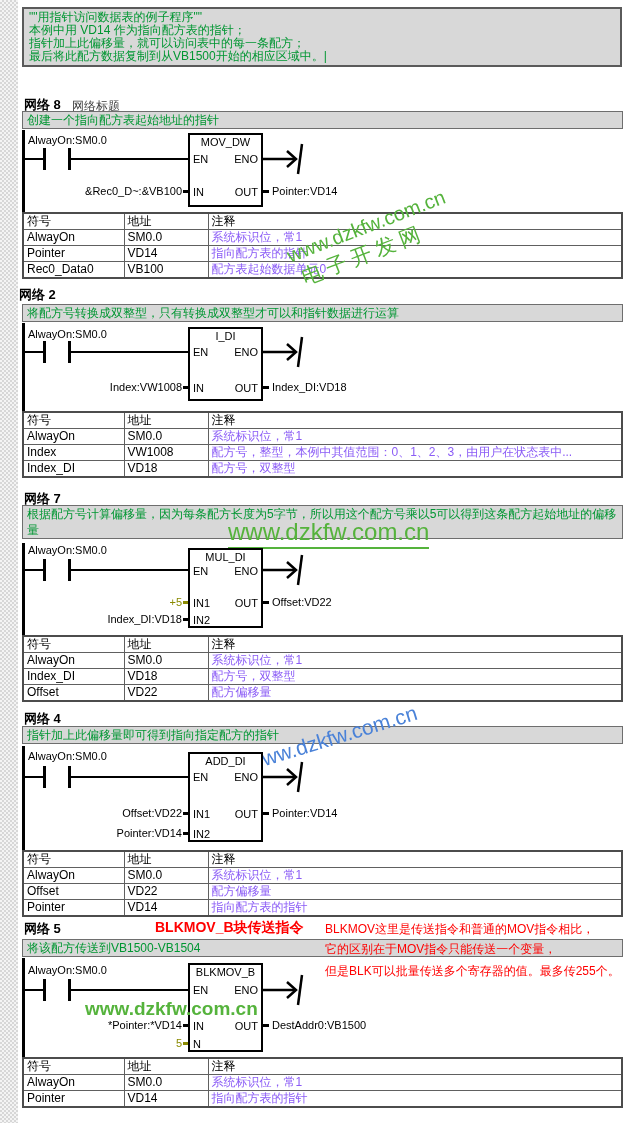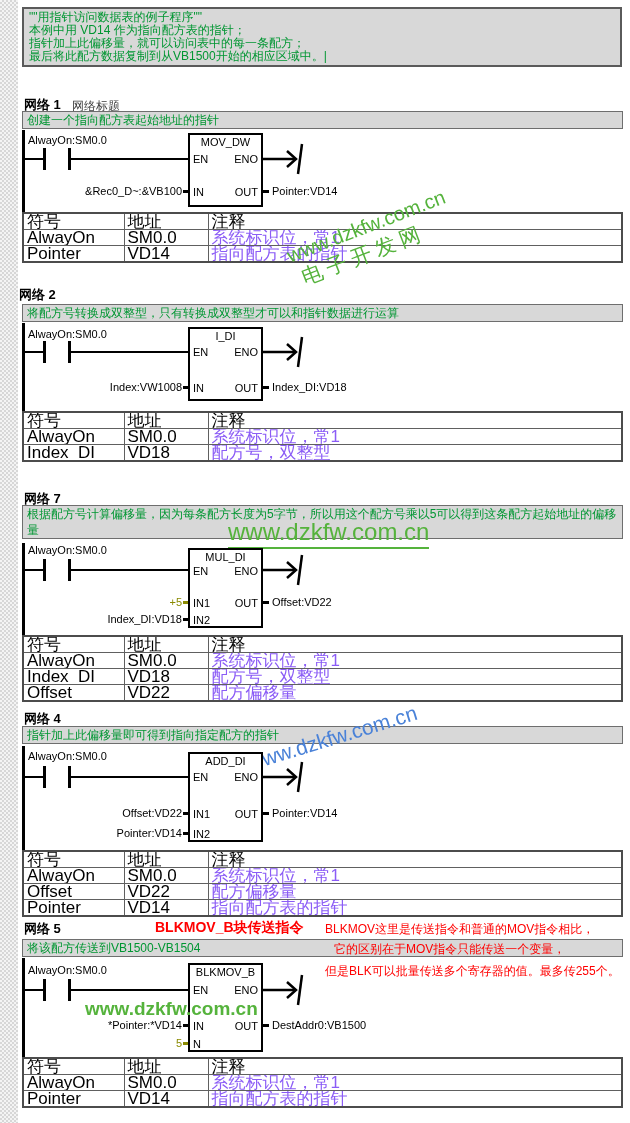--- a/index.html
+++ b/index.html
@@ -36,21 +36,21 @@
   .lbl-r{text-align:right;}
   .olive{color:#8a8a00;}
   .tick{position:absolute;height:3px;background:#000;}
   .tick.olive-t{background:#8a8a00;}
   .box{position:absolute;left:188px;width:71px;border:2px solid #000;background:#fff;}
   .box-title{position:absolute;top:1px;left:0;right:0;text-align:center;font-size:11px;color:#000;white-space:nowrap;}
   .pin{position:absolute;font-size:11px;color:#000;white-space:nowrap;line-height:11px;}
   .arrow{position:absolute;}
   table.symtab{
     position:absolute;left:22px;width:601px;border-collapse:collapse;table-layout:fixed;
-    border:2px solid #4c4c4c;font-size:17px;
+    border:2px solid #4c4c4c;font-size:12px;
   }
   table.symtab th,table.symtab td{
     border:1px solid #606060;height:15px;line-height:15px;padding:0 3px;
     text-align:left;font-weight:normal;color:#000;overflow:hidden;white-space:nowrap;
   }
   table.symtab td.cmt{color:#8b5cf6;}
   .wm{position:absolute;white-space:nowrap;pointer-events:none;}
   .wm-green{color:#55b33c;}
   .wm-blue{color:#4a82d8;}
   .red-title{position:absolute;color:#ff0000;font-weight:bold;font-size:14px;white-space:nowrap;}
@@ -61,21 +61,21 @@
 
 <div class="edge"></div>
 
 <div class="prog-comment">
   <div>""用指针访问数据表的例子程序""</div>
   <div>本例中用 VD14 作为指向配方表的指针；</div>
   <div>指针加上此偏移量，就可以访问表中的每一条配方；</div>
   <div>最后将此配方数据复制到从VB1500开始的相应区域中。|</div>
 </div>
 
-<span class="net-label" style="left:24px;top:96px">网络 1</span>
+<span class="net-label" style="left:24px;top:96px">网络 8</span>
 <span class="net-subtitle" style="left:72px;top:98px">网络标题</span>
 <div class="bar-comment" style="top:111px;height:16px">创建一个指向配方表起始地址的指针</div>
 
 <div class="rail" style="top:130px;height:82px"></div>
 <span class="lbl" style="left:28px;top:134px">AlwayOn:SM0.0</span>
 <div class="wire" style="left:25px;top:158px;width:18px"></div>
 <div class="cbar" style="left:43px;top:148px"></div>
 <div class="cbar" style="left:68px;top:148px"></div>
 <div class="wire" style="left:71px;top:158px;width:117px"></div>
 <div class="box" style="top:133px;height:70px">
@@ -110,20 +110,25 @@
   <tr>
     <td>AlwayOn</td>
     <td>SM0.0</td>
     <td class="cmt">系统标识位，常1</td>
   </tr>
   <tr>
     <td>Pointer</td>
     <td>VD14</td>
     <td class="cmt">指向配方表的指针</td>
   </tr>
+  <tr>
+    <td>Rec0_Data0</td>
+    <td>VB100</td>
+    <td class="cmt">配方表起始数据单元0</td>
+  </tr>
 </tbody>
   </table>
 
 <div class="wm wm-green" style="left:283px;top:244px;font-size:20px;transform:rotate(-21deg);transform-origin:left top;line-height:26px">
   <div>www.dzkfw.com.cn</div>
   <div style="font-size:21px;letter-spacing:5px;margin-left:6px">电子开发网</div>
 </div>
 
 <span class="net-label" style="left:19px;top:286px">网络 2</span>
 <div class="bar-comment" style="top:304px;height:16px">将配方号转换成双整型，只有转换成双整型才可以和指针数据进行运算</div>
@@ -160,20 +165,25 @@
   <tbody>
       <tr>
     <th>符号</th>
     <th>地址</th>
     <th>注释</th>
   </tr>
   <tr>
     <td>AlwayOn</td>
     <td>SM0.0</td>
     <td class="cmt">系统标识位，常1</td>
+  </tr>
+  <tr>
+    <td>Index</td>
+    <td>VW1008</td>
+    <td class="cmt">配方号，整型，本例中其值范围：0、1、2、3，由用户在状态表中...</td>
   </tr>
   <tr>
     <td>Index_DI</td>
     <td>VD18</td>
     <td class="cmt">配方号，双整型</td>
   </tr>
 </tbody>
   </table>
 
 <span class="net-label" style="left:24px;top:490px">网络 7</span>
@@ -295,21 +305,21 @@
     <td>VD14</td>
     <td class="cmt">指向配方表的指针</td>
   </tr>
 </tbody>
   </table>
 
 <span class="net-label" style="left:24px;top:920px">网络 5</span>
 <span class="red-title" style="left:155px;top:919px">BLKMOV_B块传送指令</span>
 <span class="red-note" style="left:325px;top:921px">BLKMOV这里是传送指令和普通的MOV指令相比，</span>
 <div class="bar-comment" style="top:939px;height:16px">将该配方传送到VB1500-VB1504</div>
-<span class="red-note" style="left:334px;top:941px">它的区别在于MOV指令只能传送一个变量，</span>
+<span class="red-note" style="left:325px;top:941px">它的区别在于MOV指令只能传送一个变量，</span>
 <span class="red-note" style="left:325px;top:963px">但是BLK可以批量传送多个寄存器的值。最多传255个。</span>
 
 <div class="rail" style="top:958px;height:99px"></div>
 <span class="lbl" style="left:28px;top:964px">AlwayOn:SM0.0</span>
 <div class="wire" style="left:25px;top:989px;width:18px"></div>
 <div class="cbar" style="left:43px;top:979px"></div>
 <div class="cbar" style="left:68px;top:979px"></div>
 <div class="wire" style="left:71px;top:989px;width:117px"></div>
 <div class="box" style="top:963px;height:85px">
   <span class="box-title">BLKMOV_B</span>

